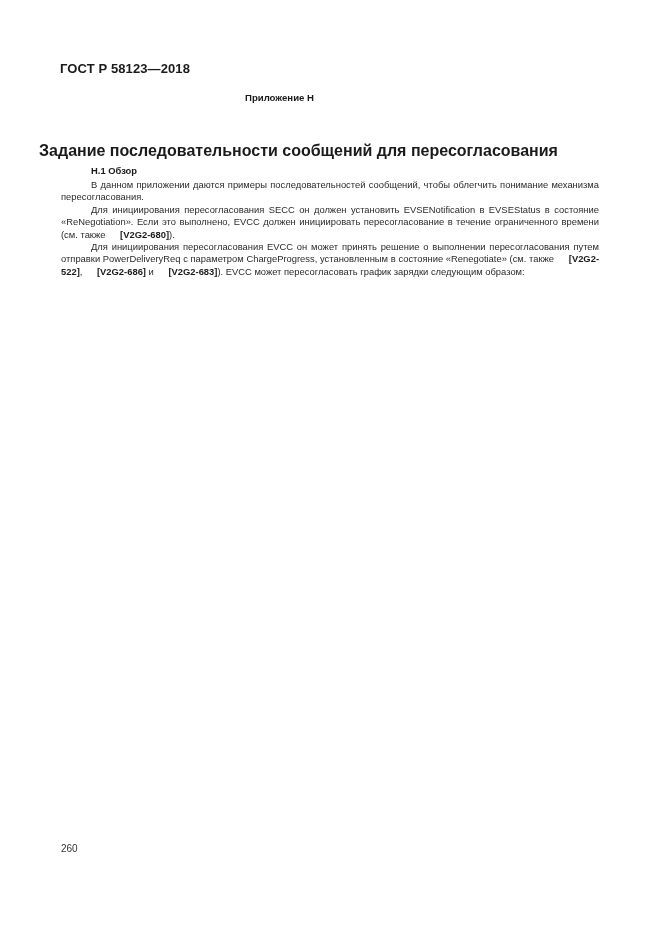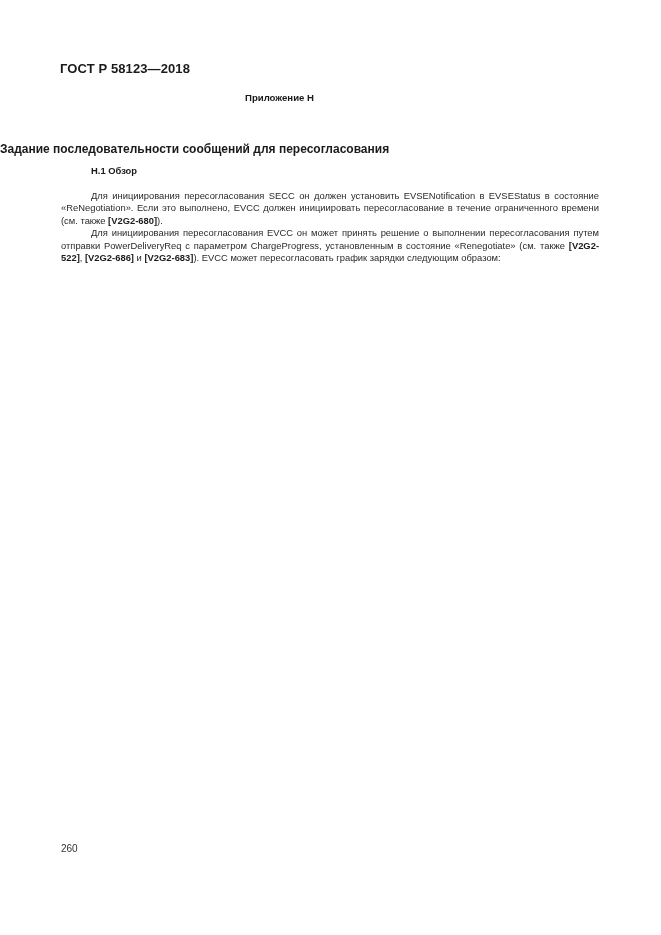--- a/index.html
+++ b/index.html
@@ -34,49 +34,50 @@
       font-weight: bold;
       line-height: 12px;
       color: #1a1a1a;
     }
     .appendix-title div { margin-left: 10px; }
     .section-heading {
       position: absolute;
       left: 0;
       width: 597px;
       top: 142px;
-      text-align: left;
-      font-size: 12px;
+      text-align: center;
+      font-size: 16px;
       font-weight: bold;
       color: #1a1a1a;
     }
     .body-text {
       position: absolute;
       left: 61px;
       width: 538px;
       top: 165px;
       font-size: 9.4px;
       line-height: 12.2px;
       color: #2a2a2a;
     }
     .subsection-heading {
       font-weight: bold;
       padding-left: 30px;
-      margin-bottom: 13px;
+      margin-bottom: 2px;
       color: #1a1a1a;
     }
     .para {
       text-indent: 30px;
       text-align: justify;
       margin: 0 0 0.5px 0;
       hyphens: manual;
     }
     .ref {
       font-weight: bold;
       color: #1a1a1a;
+      margin-left: 12px;
     }
     .page-number {
       position: absolute;
       left: 61px;
       top: 843px;
       font-size: 10px;
       color: #333333;
     }
   </style>
 </head>
@@ -86,20 +87,21 @@
 
 <div class="appendix-title">
   <div>Приложение Н</div>
 </div>
 
 <div class="section-heading">Задание последовательности сообщений для пересогласования</div>
 
 <div class="body-text">
   <div class="subsection-heading">Н.1 Обзор</div>
 
+  <p class="para">В данном приложении даются примеры последовательностей сообщений, чтобы облегчить понимание меха­низма пересогласования.</p>
 
 
   <p class="para"><span>Для инициирования пересогласования SECC он должен установить EVSENotification в EVSEStatus в состоя­ние «ReNegotiation». Если это выполнено, EVCC должен инициировать пересогласование в течение ограниченного времени (см. также </span><span class="ref">[V2G2-680]</span><span>).</span></p>
 
   <p class="para"><span>Для инициирования пересогласования EVCC он может принять решение о выполнении пересогласования путем отправки PowerDeliveryReq с параметром ChargeProgress, установленным в состояние «Renegotiate» (см. также </span><span class="ref">[V2G2-522]</span><span>, </span><span class="ref">[V2G2-686]</span><span> и </span><span class="ref">[V2G2-683]</span><span>). EVCC может пересогласовать график зарядки следующим образом:</span></p>
 </div>
 
 <div class="page-number">260</div>
 
 </body></html>

